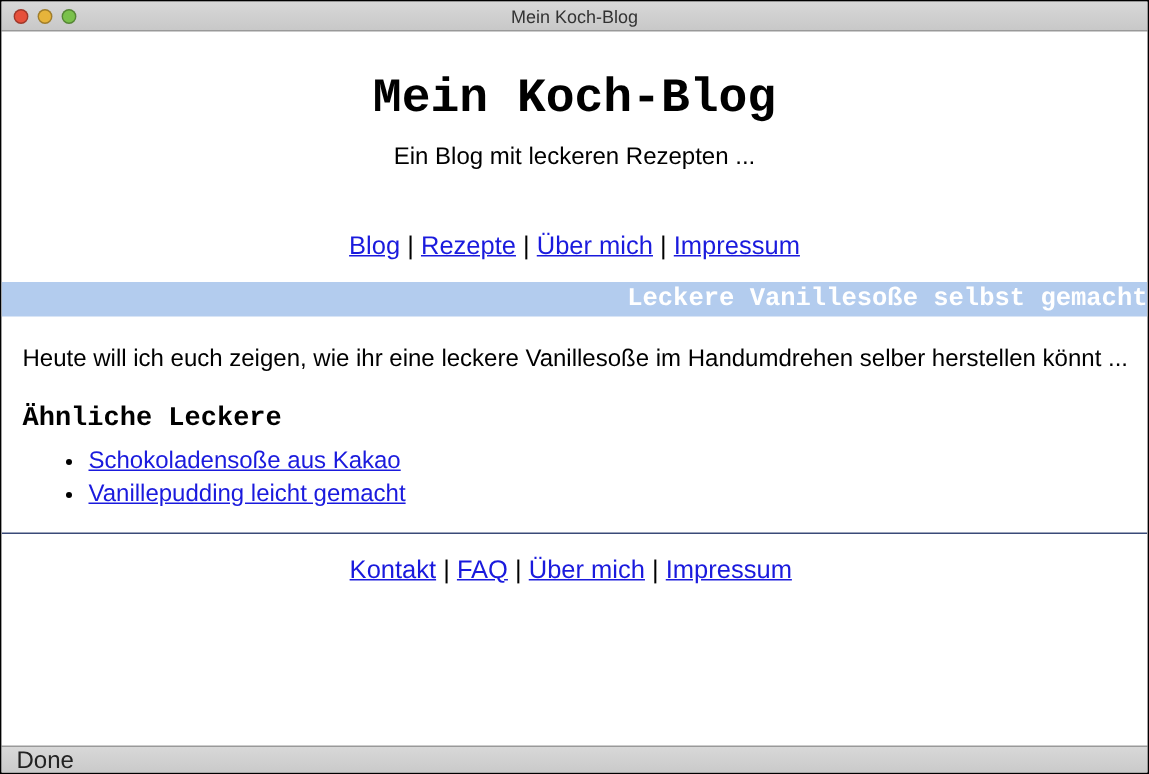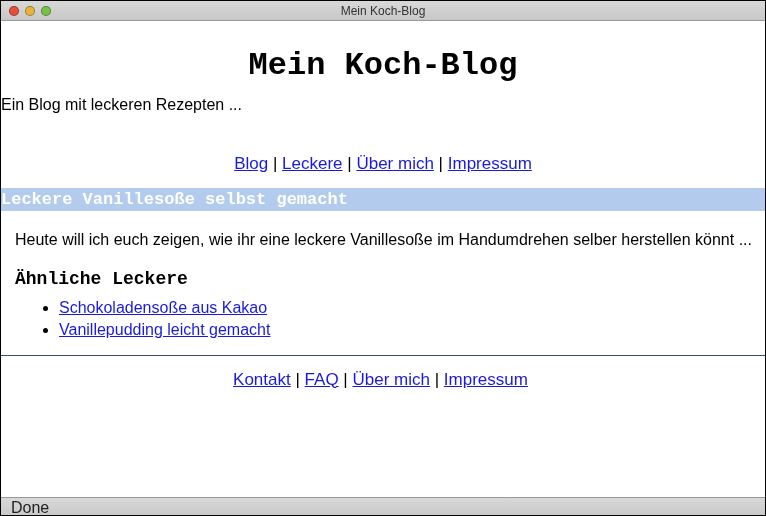--- a/index.html
+++ b/index.html
@@ -43,40 +43,40 @@
     padding-top: 8px;
   }
   .blog-title {
     font-family: "Courier New", Courier, monospace;
     font-weight: bold;
     font-size: 32px;
     text-align: center;
     margin: 18px 0 12px;
   }
   .subtitle {
-    text-align: left;
+    text-align: center;
     font-size: 16px;
     margin-bottom: 40px;
   }
   .nav-row {
     text-align: center;
     font-size: 17px;
     margin-bottom: 14px;
   }
   a {
     color: #1a1add;
     text-decoration: underline;
   }
   .sep { color: #000; }
   .article-title-bar {
     background: #b3ccee;
     color: #fff;
     font-family: "Courier New", Courier, monospace;
     font-weight: bold;
-    text-align: left;
+    text-align: right;
     padding: 2px 0;
     font-size: 17px;
   }
   .article-body {
     padding: 18px 5px 0 14px;
   }
   .article-body p {
     margin: 0 0 18px 0;
     line-height: 1.35;
   }
@@ -122,21 +122,21 @@
     <div class="tl green"></div>
   </div>
   <div class="titlebar-title">Mein Koch-Blog</div>
 </div>
 
 <div class="content">
   <div class="blog-title">Mein Koch-Blog</div>
   <div class="subtitle">Ein Blog mit leckeren Rezepten ...</div>
 
   <div class="nav-row">
-    <a href="#">Blog</a><span class="sep"> | </span><a href="#">Leckere</a><span class="sep"> | </span><a href="#">Über mich</a><span class="sep"> | </span><a href="#">Impressum</a>
+    <a href="#">Blog</a><span class="sep"> | </span><a href="#">Rezepte</a><span class="sep"> | </span><a href="#">Über mich</a><span class="sep"> | </span><a href="#">Impressum</a>
   </div>
 
   <div class="article-title-bar">Leckere Vanillesoße selbst gemacht</div>
 
   <div class="article-body">
     <p>Heute will ich euch zeigen, wie ihr eine leckere Vanillesoße im Handumdrehen selber herstellen könnt ...</p>
     <div class="related-heading">Ähnliche Leckere</div>
     <ul class="related-list">
       <li><a href="#">Schokoladensoße aus Kakao</a></li>
       <li><a href="#">Vanillepudding leicht gemacht</a></li>

